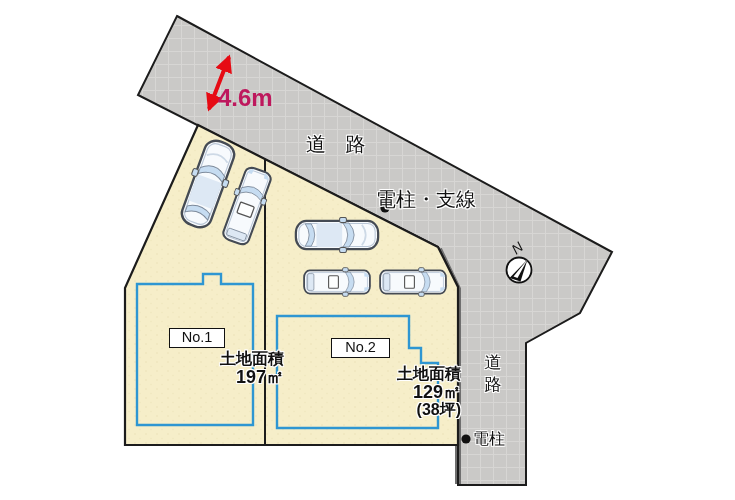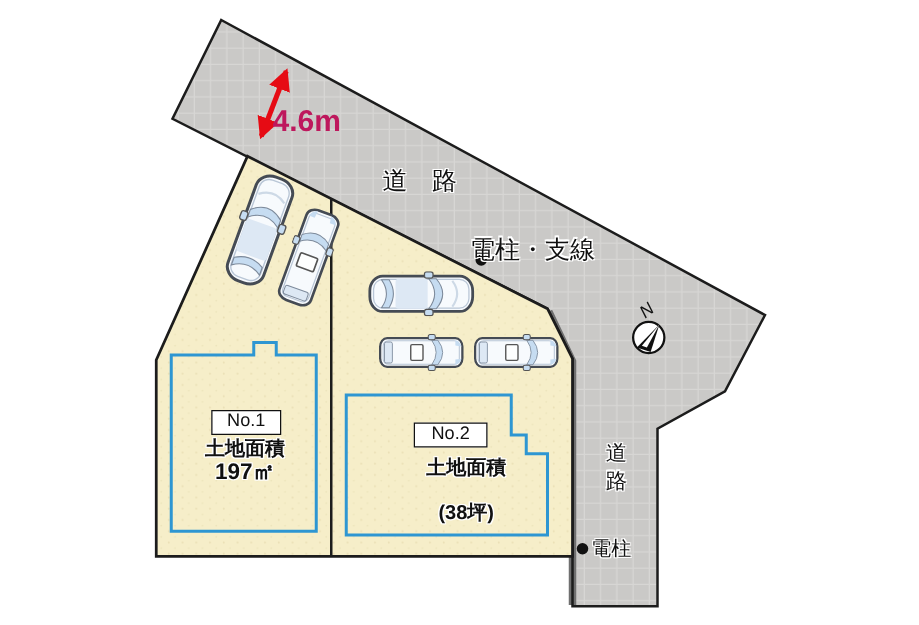--- a/index.html
+++ b/index.html
@@ -15,21 +15,21 @@
   .dim-label{left:218px;top:84px;font-size:24px;font-weight:bold;color:#be185d;}
   .pole-guy-label{left:376px;top:186px;font-size:20px;}
   .pole-label{left:473px;top:429px;font-size:16px;}
   .n-label{left:512px;top:240px;font-size:14px;font-style:italic;transform:rotate(-38deg);}
   .num-badge{
     position:absolute;background:#fff;border:1.6px solid #111;text-align:center;
     font-size:14.5px;line-height:17px;font-weight:normal;
   }
   .badge1{left:169px;top:328px;width:54px;height:18px;}
   .badge2{left:331px;top:338px;width:57px;height:18px;}
-  .area-line{position:absolute;width:120px;text-align:center;font-weight:bold;}
+  .area-line{position:absolute;width:120px;text-align:right;font-weight:bold;padding-left:28px;}
   .t16{font-size:16px;}
   .t18{font-size:18px;}
   .p1-title{left:136px;top:349px;}
   .p1-sqm{left:136px;top:365px;}
   .p1-tsubo{left:136px;top:385px;}
   .p2-title{left:313px;top:364px;}
   .p2-sqm{left:313px;top:380px;}
   .p2-tsubo{left:313px;top:400px;}
 </style>
 </head>
@@ -131,15 +131,16 @@
   <div class="lbl pole-label halo">電柱</div>
 
   <div class="lbl n-label">N</div>
 
   <div class="num-badge badge1">No.1</div>
   <div class="lbl area-line t16 p1-title halo">土地面積</div>
   <div class="lbl area-line t18 p1-sqm halo">197㎡</div>
 
   <div class="num-badge badge2">No.2</div>
   <div class="lbl area-line t16 p2-title halo">土地面積</div>
+  <div class="lbl area-line t18 p2-sqm halo">129㎡</div>
   <div class="lbl area-line t16 p2-tsubo halo">(38坪)</div>
 
 </div>
 
 </body></html>

